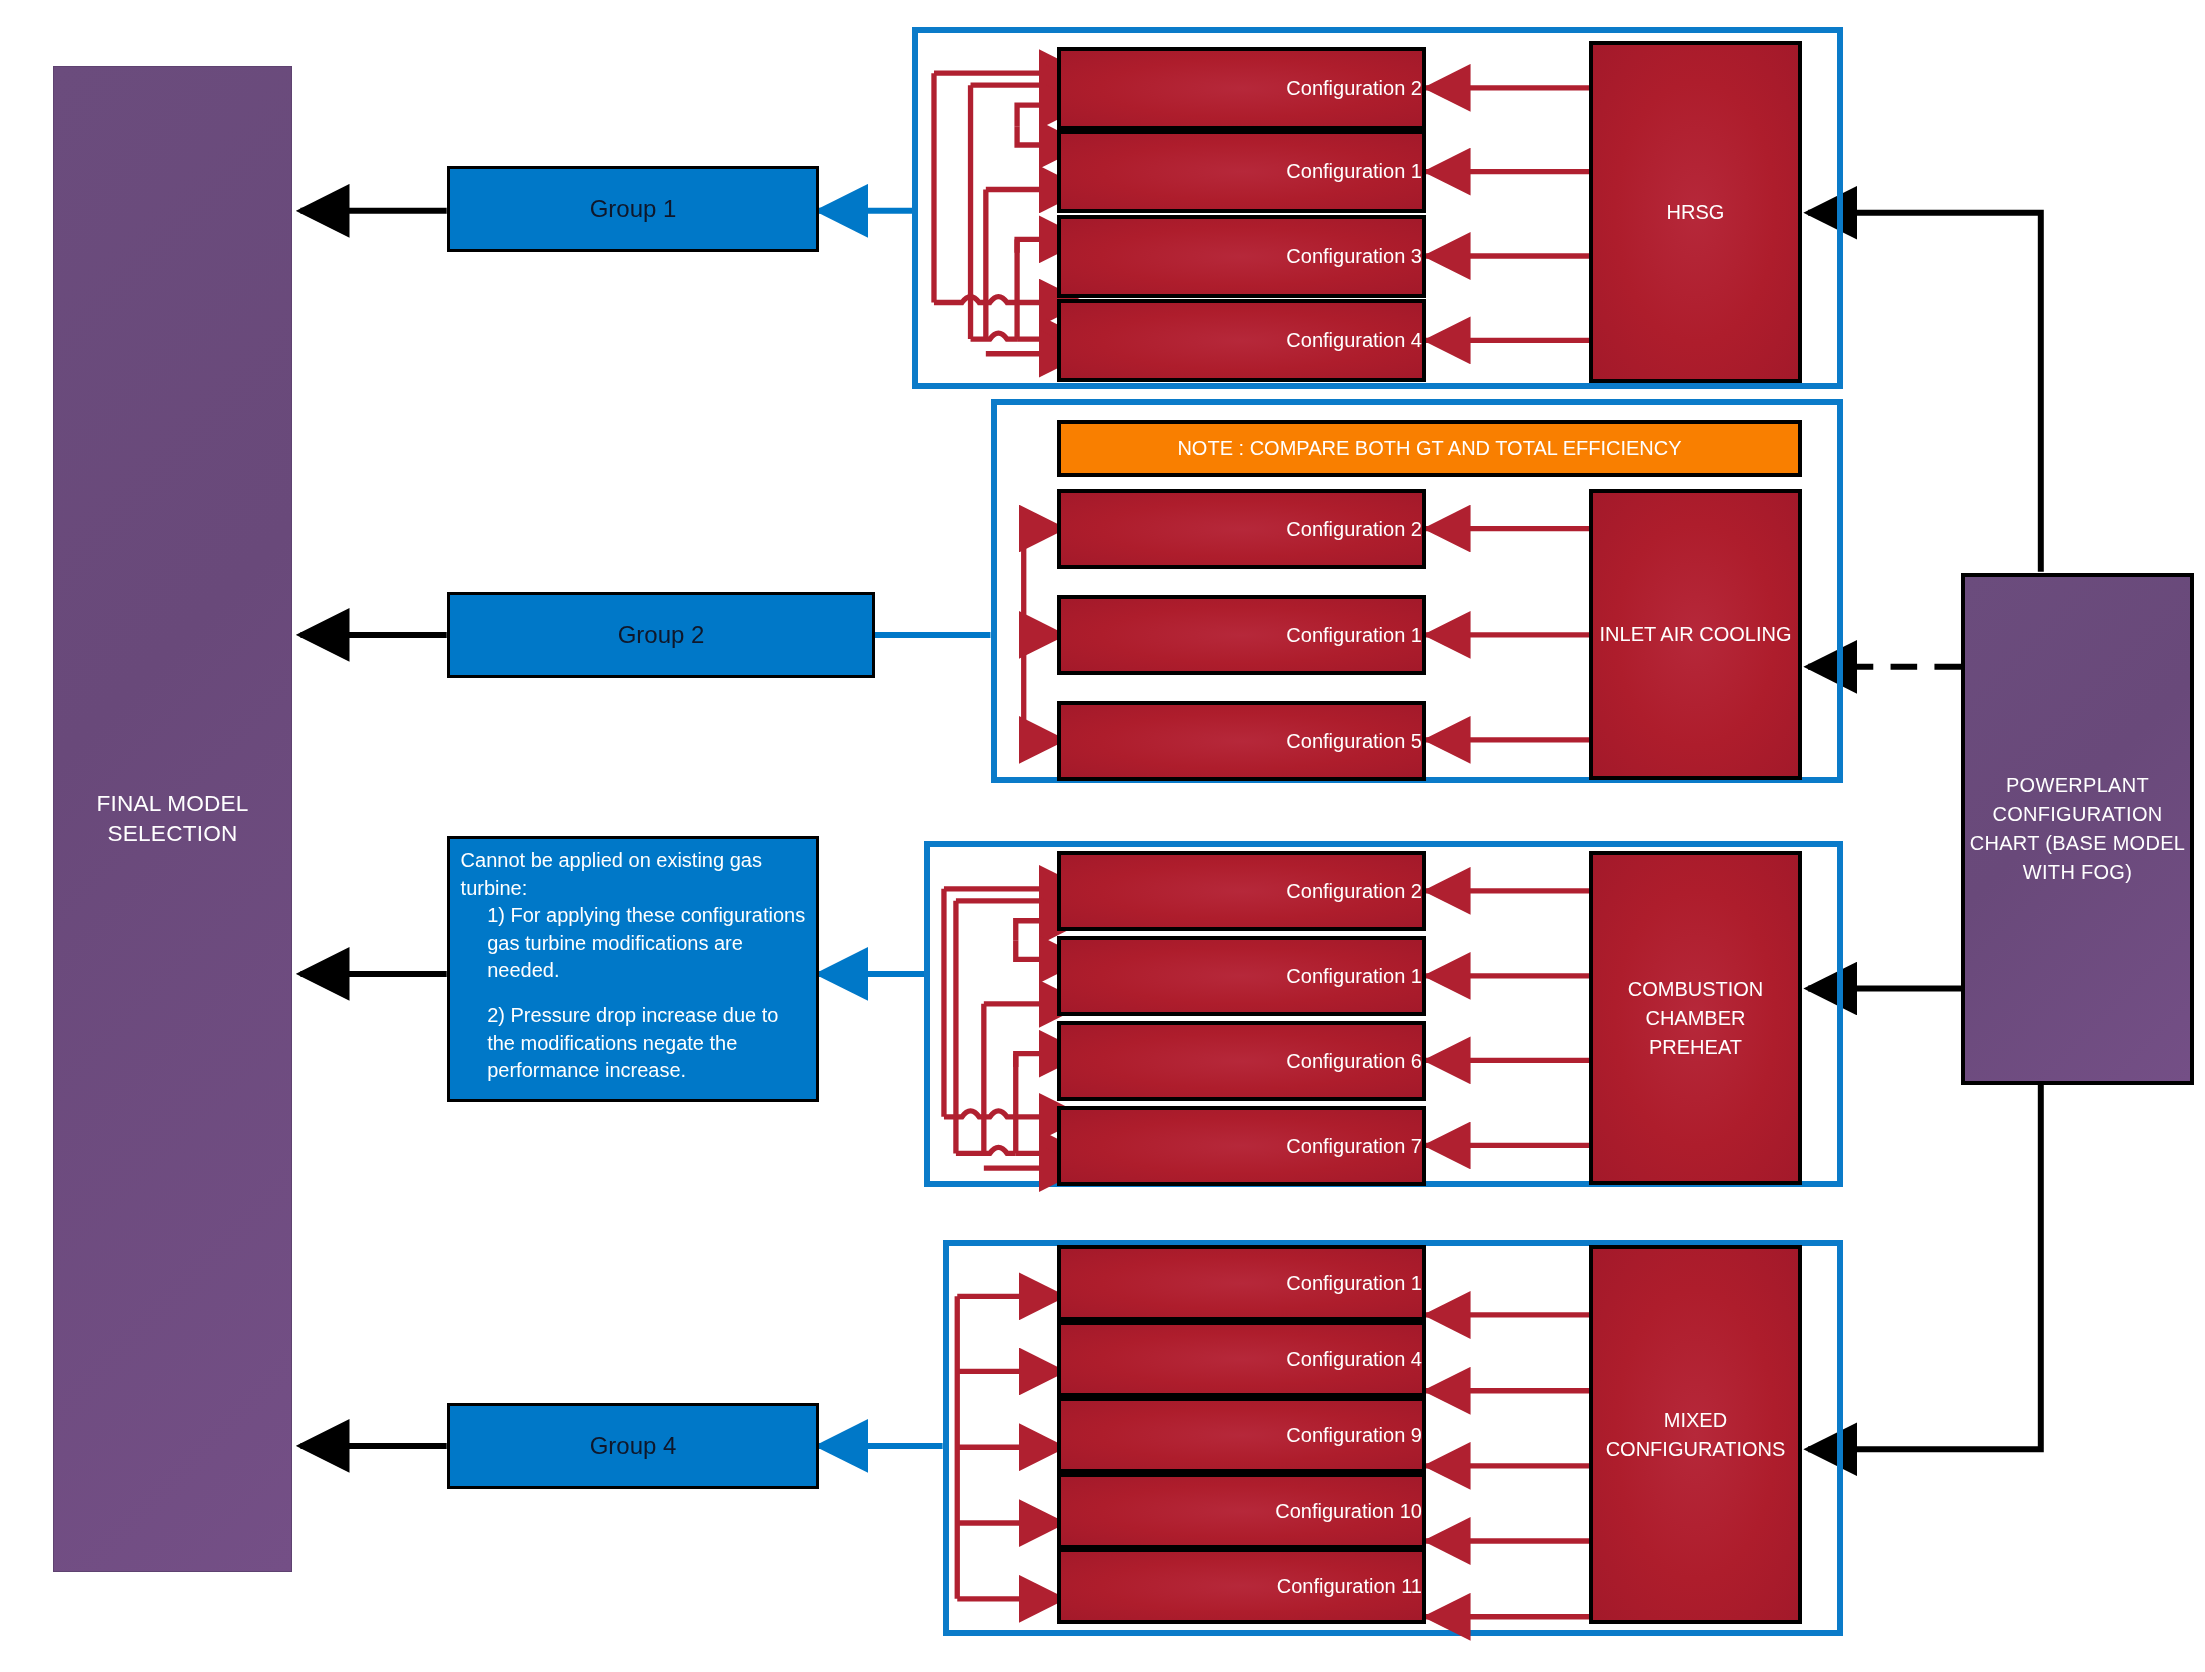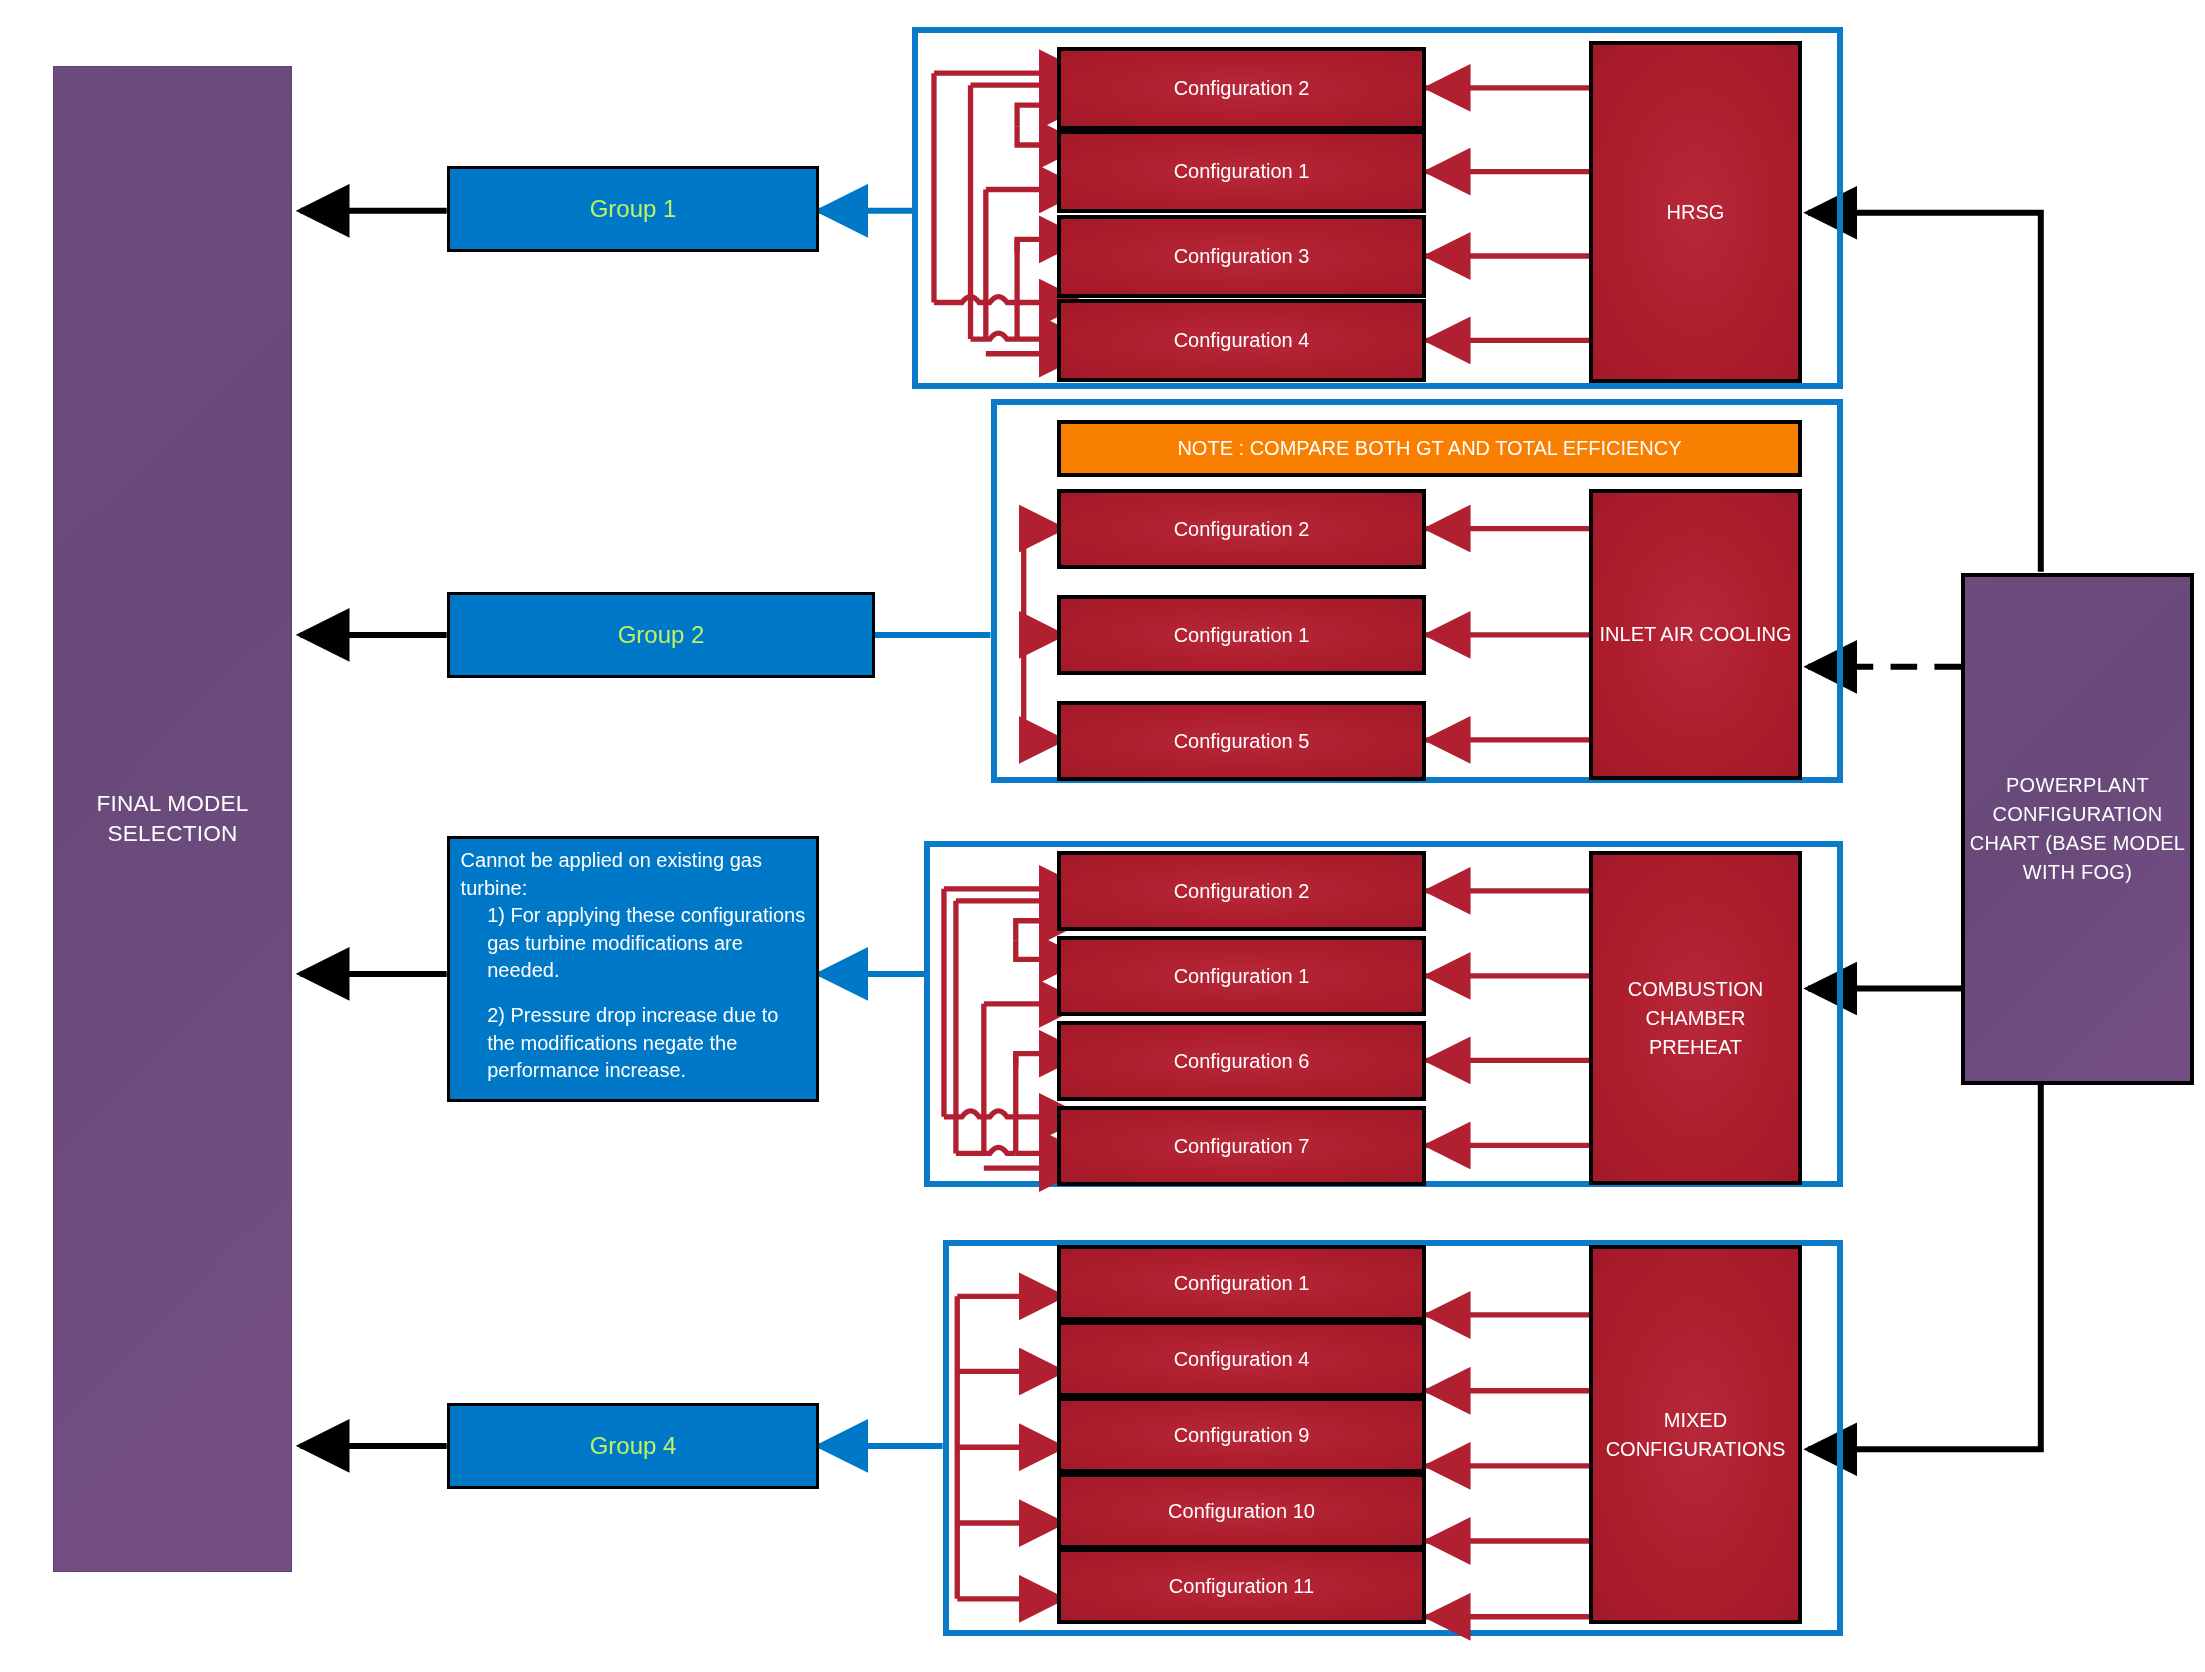--- a/index.html
+++ b/index.html
@@ -22,21 +22,21 @@
     display:flex; align-items:center; justify-content:center;
     color:#ffffff; font-size:22.6px; line-height:1.35; text-align:center;
     letter-spacing:0.2px;
   }
 
   
   .group-btn{
     background:#0078c8;
     border:3.3px solid #000000;
     display:flex;align-items:center;justify-content:center;
-    color:#bef264;font-size:24px;
+    color:#0f172a;font-size:24px;
   }
 
   
   .note-blue{
     background:#0078c8;
     border:3.3px solid #000000;
     color:#ffffff;font-size:20px;line-height:1.38;
     padding:8px 10.6px 8px 10.6px;
   }
   .note-blue .indent{margin-left:26.6px;display:block;}
@@ -46,21 +46,21 @@
   .group-box{
     border:6px solid #0b7bc9;
     background:transparent;
   }
 
   
   .cfg{
     background:radial-gradient(ellipse at 50% 50%,#b6283a 0%,#ae1d2c 55%,#a3192a 100%);
     background-color:#af1f2e;
     border:4.7px solid #000000;
-    display:flex;align-items:center;justify-content:center;
+    display:flex;align-items:center;justify-content:flex-end;
     color:#ffffff;font-size:20px;
   }
   
   .cat{
     background:radial-gradient(ellipse at 50% 50%,#b6283a 0%,#ae1d2c 55%,#a3192a 100%);
     background-color:#af1f2e;
     border:4.7px solid #000000;
     display:flex;align-items:center;justify-content:center;
     text-align:center;
     color:#ffffff;font-size:20px;line-height:1.45;

